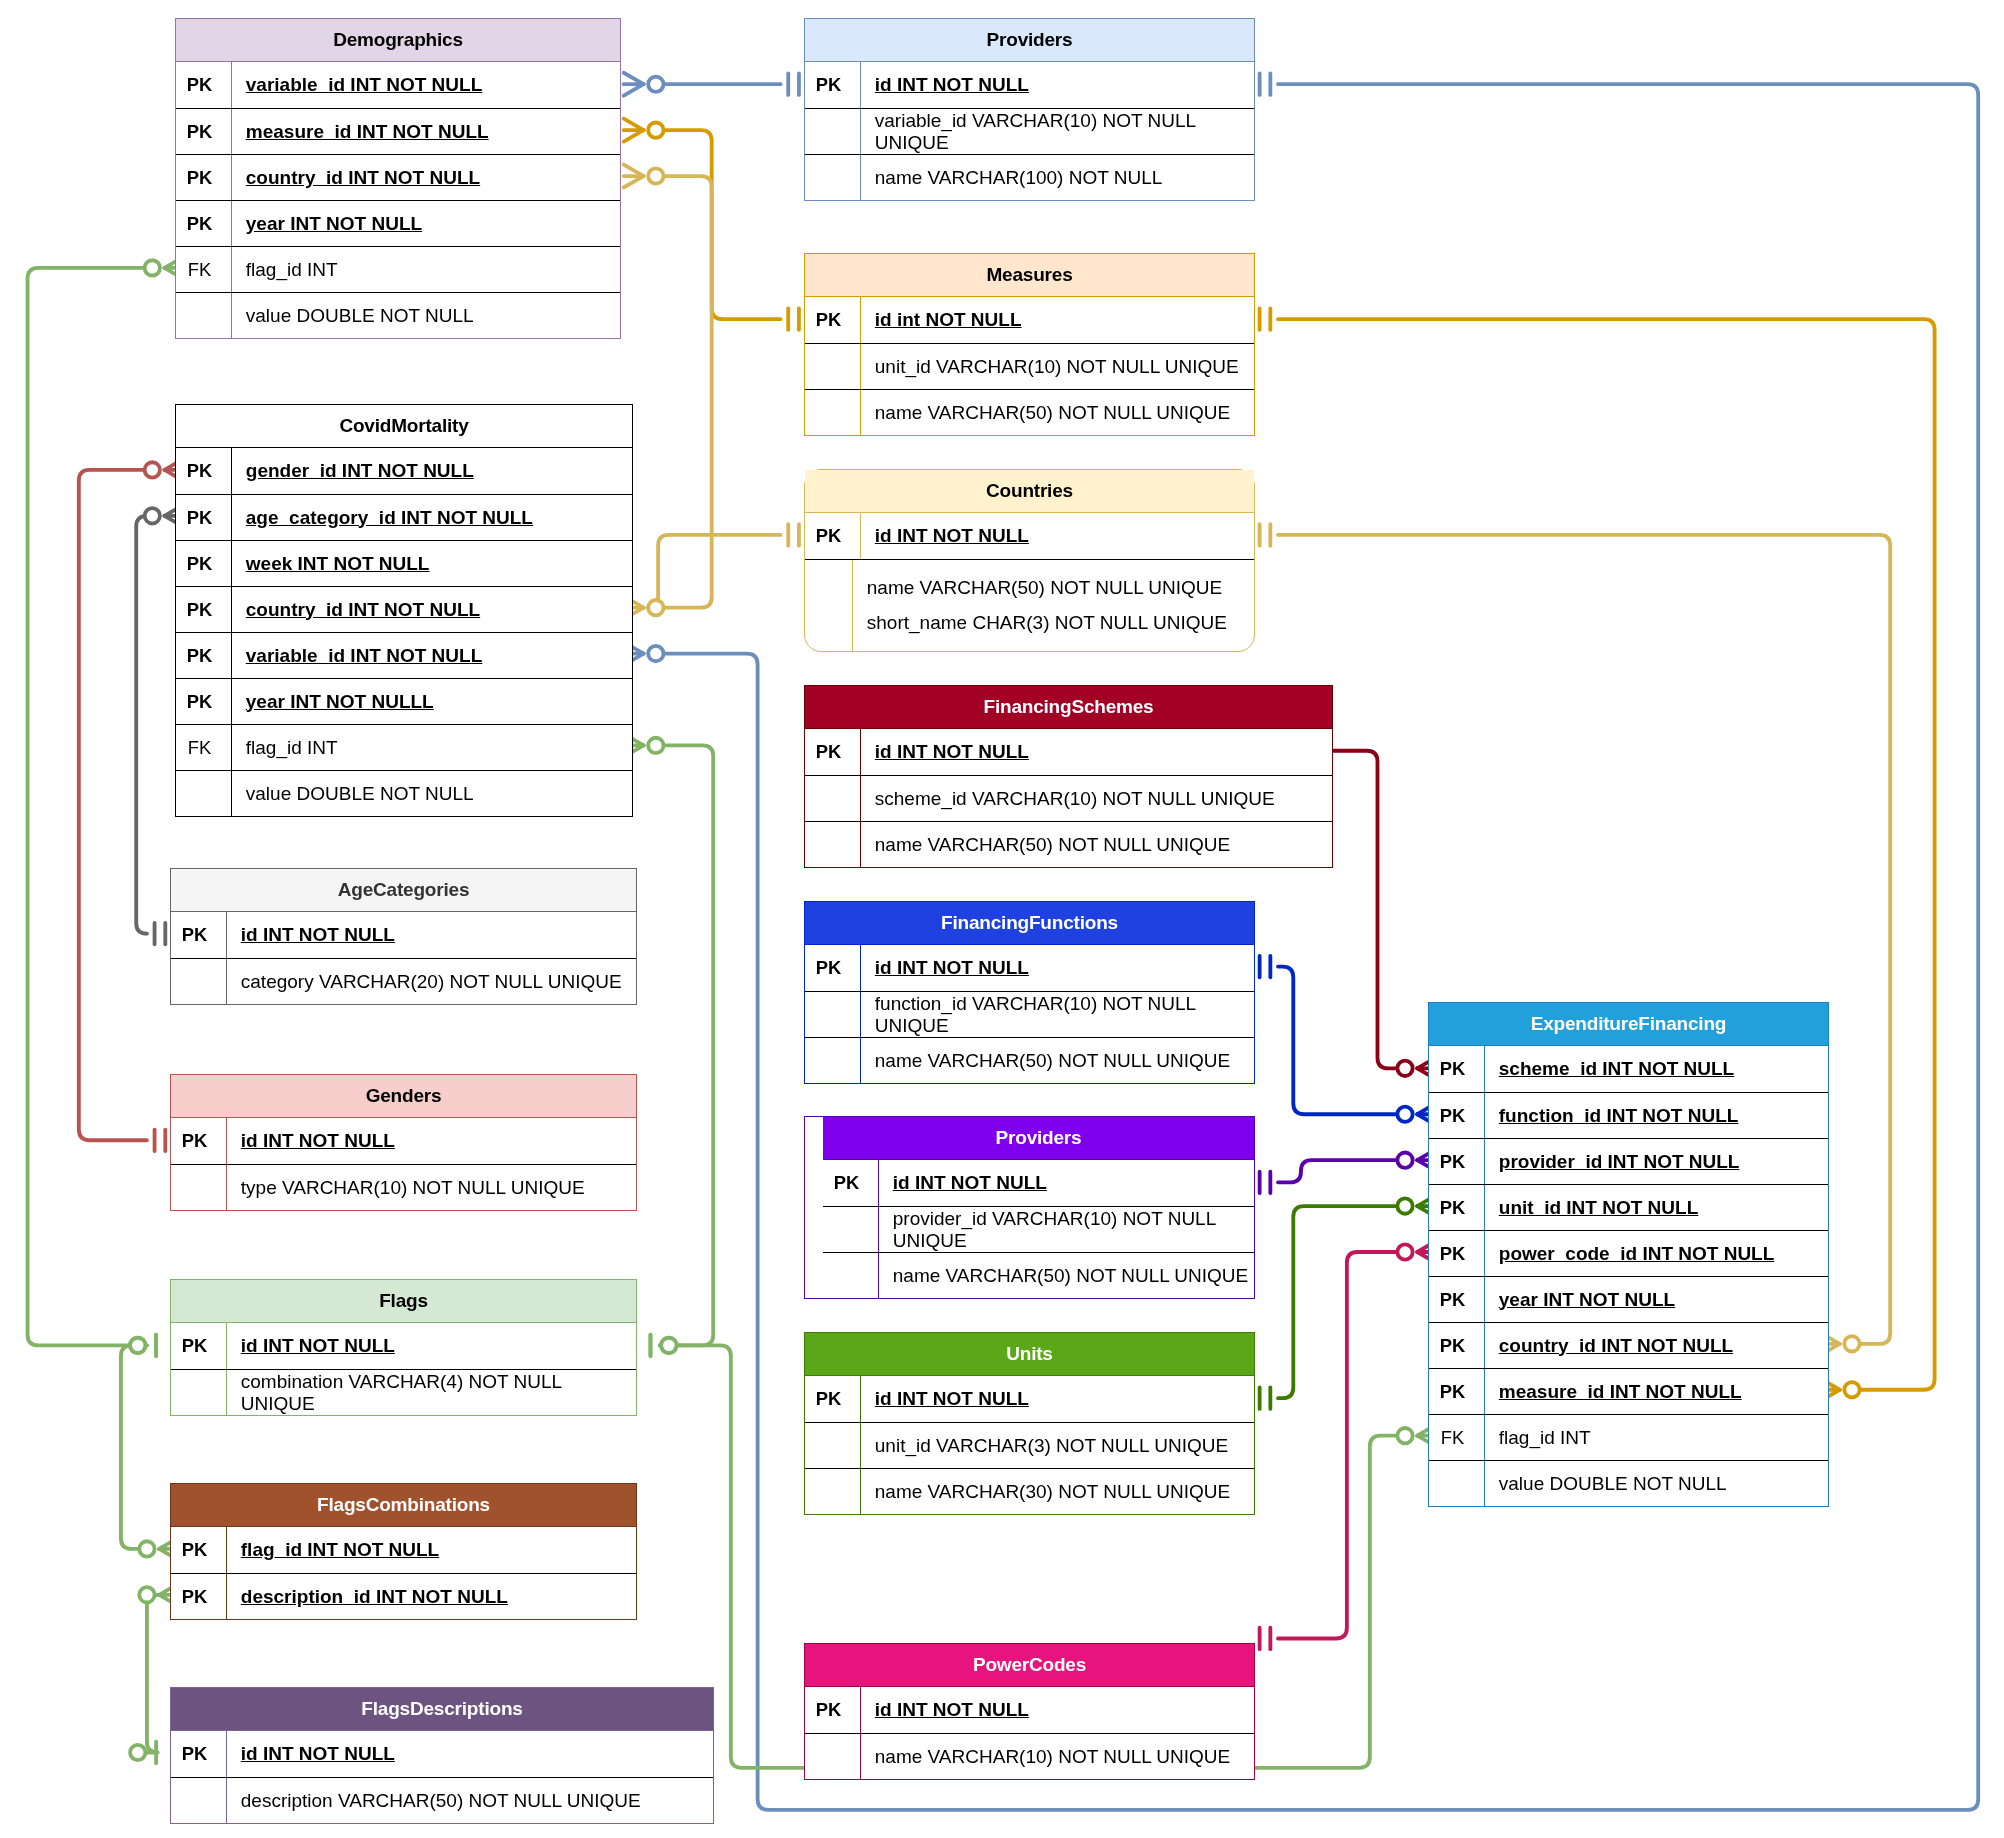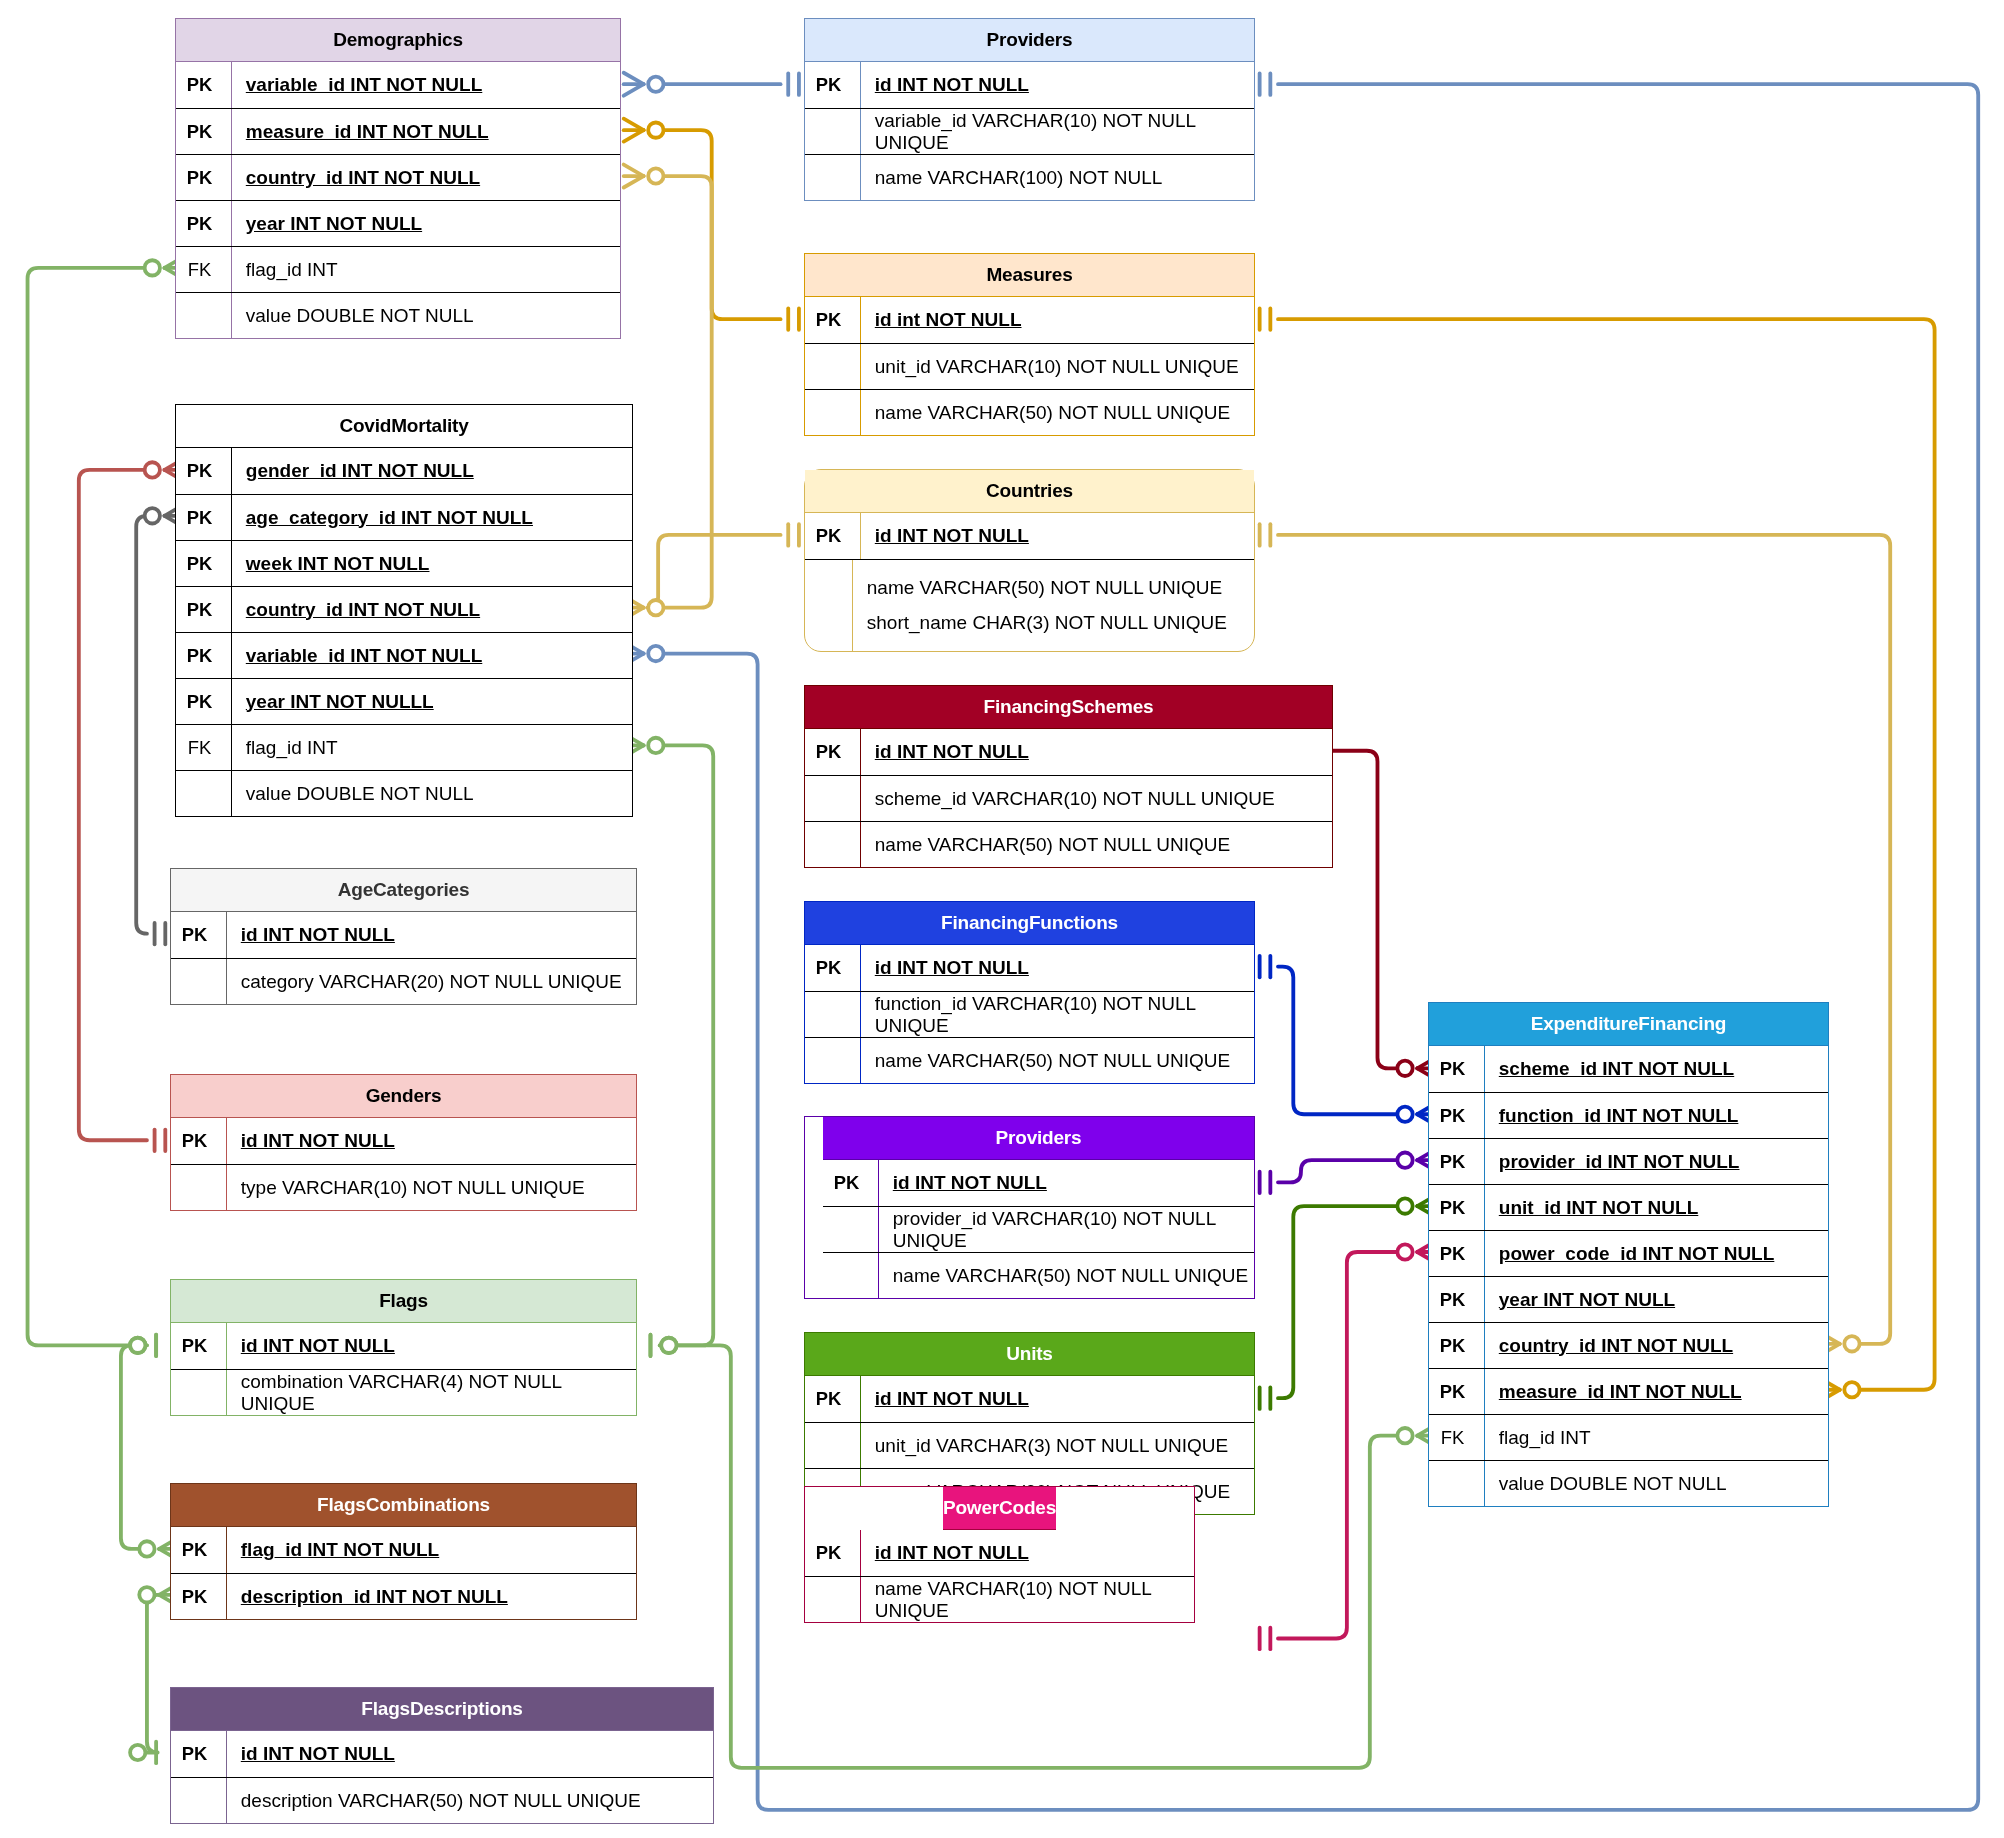--- a/index.html
+++ b/index.html
@@ -459,21 +459,21 @@
           <div class="row" style="border-top-color: rgb(0, 0, 0);">
             <div class="keycol"></div>
             <div class="attr" style="border-left-color: rgb(60, 122, 0);">unit_id VARCHAR(3) NOT NULL UNIQUE</div>
           </div>
           <div class="row" style="border-top-color: rgb(0, 0, 0);">
             <div class="keycol"></div>
             <div class="attr" style="border-left-color: rgb(60, 122, 0);">name VARCHAR(30) NOT NULL UNIQUE</div>
           </div>
         </div>
       </div>
-      <div class="entity" style="left: 804px; top: 1486px; width: 391px; border-color: rgb(164, 0, 63); align-items: center;">
+      <div class="entity" style="left: 804px; top: 1643px; width: 451px; border-color: rgb(164, 0, 63);">
         <div class="title" style="background: rgb(232, 20, 125); color: rgb(255, 255, 255); border-bottom-color: rgb(164, 0, 63);">PowerCodes</div>
         <div class="rows">
           <div class="row pkrow" style="border-top-color: rgb(0, 0, 0);">
             <div class="keycol">PK</div>
             <div class="attr" style="border-left-color: rgb(164, 0, 63);">id INT NOT NULL</div>
           </div>
           <div class="row" style="border-top-color: rgb(0, 0, 0);">
             <div class="keycol"></div>
             <div class="attr" style="border-left-color: rgb(164, 0, 63);">name VARCHAR(10) NOT NULL UNIQUE</div>
           </div>

